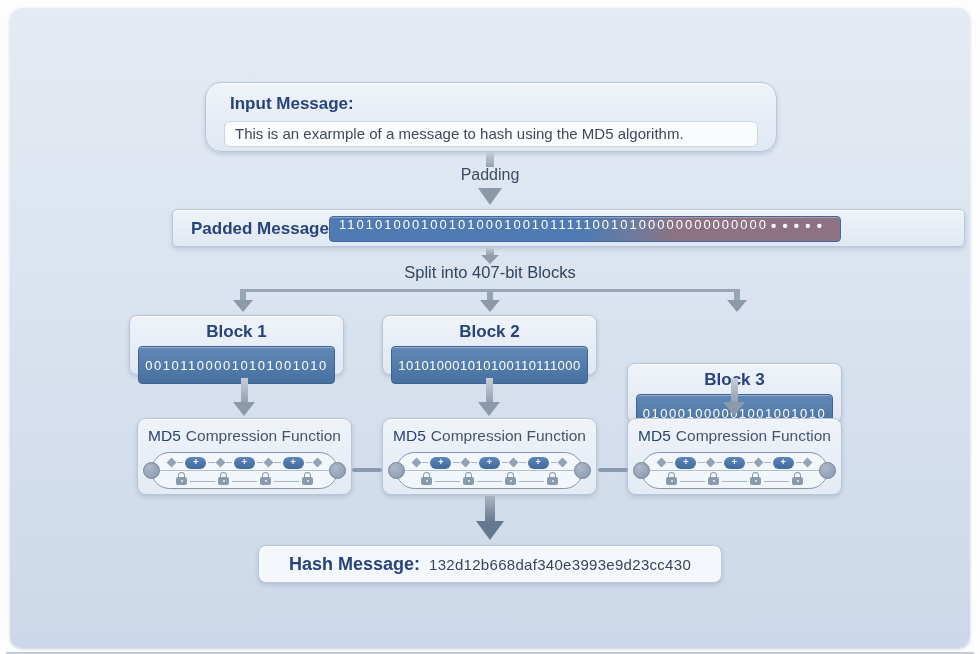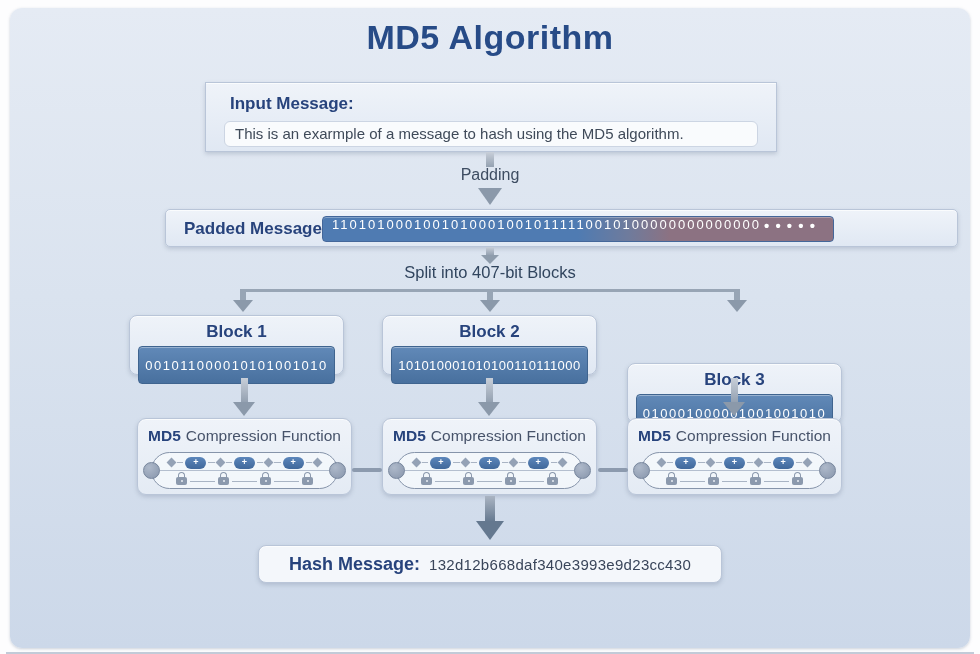--- a/index.html
+++ b/index.html
@@ -11,21 +11,21 @@
     box-shadow:0 1px 3px rgba(110,125,150,.35);
   }
   .bottom-line { position:absolute; left:6px; right:6px; bottom:0; height:2px; background:#c2cbd8; }
 
   .title {
     position:absolute; top:18px; left:0; right:0; text-align:center;
     font-size:34px; font-weight:bold; color:#274b87; letter-spacing:.5px;
   }
 
   .card {
-    position:absolute; border:1px solid #b9c5d8; border-radius:0;
+    position:absolute; border:1px solid #b9c5d8; border-radius:16px;
     background:linear-gradient(180deg,#eff3f9 0%,#e0e8f3 100%);
     box-shadow:0 2px 4px rgba(100,115,140,.28), inset 0 1px 0 rgba(255,255,255,.7);
   }
 
   
   .input-card { left:205px; top:82px; width:572px; height:70px; }
   .input-label { margin:11px 0 0 24px; font-size:17px; font-weight:bold; color:#27437c; }
   .input-field {
     position:absolute; left:18px; right:18px; top:38px; height:26px;
     background:#f9fbfd; border:1px solid #ccd5e3; border-radius:6px;
@@ -35,21 +35,21 @@
 
   
   .shaft { position:absolute; background:linear-gradient(180deg,#c8cfd9 0%,#94a1b1 100%); }
   .head  { position:absolute; width:0; height:0; }
 
   .pad-shaft { left:486px; top:152px; width:8px; height:15px; }
   .pad-label { position:absolute; top:166px; left:0; right:0; text-align:center; font-size:16px; color:#3e4d62; }
   .pad-head  { left:478px; top:188px; border-left:12px solid transparent; border-right:12px solid transparent; border-top:17px solid #8b99aa; }
 
   
-  .padded-card { left:165px; top:209px; width:793px; height:38px; border-radius:5px; }
+  .padded-card { left:172px; top:209px; width:793px; height:38px; border-radius:5px; }
   .padded-label { position:absolute; left:18px; top:0; line-height:37px; font-size:17px; font-weight:bold; color:#27437c; }
   .bits-bar {
     position:absolute; left:156px; top:6px; width:512px; height:26px; border-radius:4px;
     background:linear-gradient(90deg,#4f7bb2 0%,#4f7bb2 50%,#6f7b9c 60%,#8c7282 68%,#8c7282 100%);
     border:1px solid #44679a;
     color:#ffffff; font-size:13px; letter-spacing:2px;
     display:flex; padding-left:9px;
     box-shadow:inset 0 1px 0 rgba(255,255,255,.3);
     white-space:nowrap; overflow:hidden;
   }
@@ -74,21 +74,21 @@
     white-space:nowrap; overflow:hidden;
   }
   .block-2 .block-bits { letter-spacing:.5px; }
 
   .blk-shaft { top:378px; width:7px; height:24px; }
   .blk-head  { top:402px; border-left:11px solid transparent; border-right:11px solid transparent; border-top:14px solid #8b99aa; }
 
   
   .comp { top:418px; width:215px; height:77px; border-radius:9px; background:linear-gradient(180deg,#eff3f9 0%,#e4ebf4 100%); }
   .comp-title { text-align:center; margin-top:8px; font-size:15.5px; color:#47536a; white-space:nowrap; }
-  .comp-prefix { font-weight:bold; color:#27437c; margin-right:5px; }
+  .comp-prefix { font-weight:normal; color:#27437c; margin-right:5px; }
   .pill {
     position:absolute; left:13px; right:13px; top:33px; height:37px;
     border:1.5px solid #8694aa; border-radius:19px; background:rgba(246,249,252,.75);
   }
   .midline { position:absolute; left:6px; right:6px; top:17px; height:1px; background:#b4bfcf; }
   .node { position:absolute; top:9px; width:17px; height:17px; border-radius:50%;
     background:radial-gradient(circle at 35% 30%, #aeb9ca, #8896ac); border:1px solid #76859c; }
   .node-l { left:-9px; } .node-r { right:-9px; }
   .oprow { position:absolute; left:16px; right:16px; top:3px; height:13px; display:flex; align-items:center; }
   .diamond { width:7px; height:7px; background:#94a2b6; transform:rotate(45deg); flex:none; }
@@ -112,21 +112,20 @@
     background:#f4f7fb; display:flex; align-items:center; justify-content:center; gap:9px; }
   .hash-label { font-size:18px; font-weight:bold; color:#27437c; }
   .hash-value { font-size:15px; color:#39455a; letter-spacing:.3px; }
 </style>
 </head>
 <body>
 
 <div class="page">
   <div class="panel"></div>
 
-  <div class="title">MD5 Algorithm</div>
 
   <div class="card input-card">
     <div class="input-label">Input Message:</div>
     <div class="input-field">This is an exarmple of a message to hash using the MD5 algorithm.</div>
   </div>
 
   <div class="shaft pad-shaft"></div>
   <div class="pad-label">Padding</div>
   <div class="head pad-head"></div>
 

